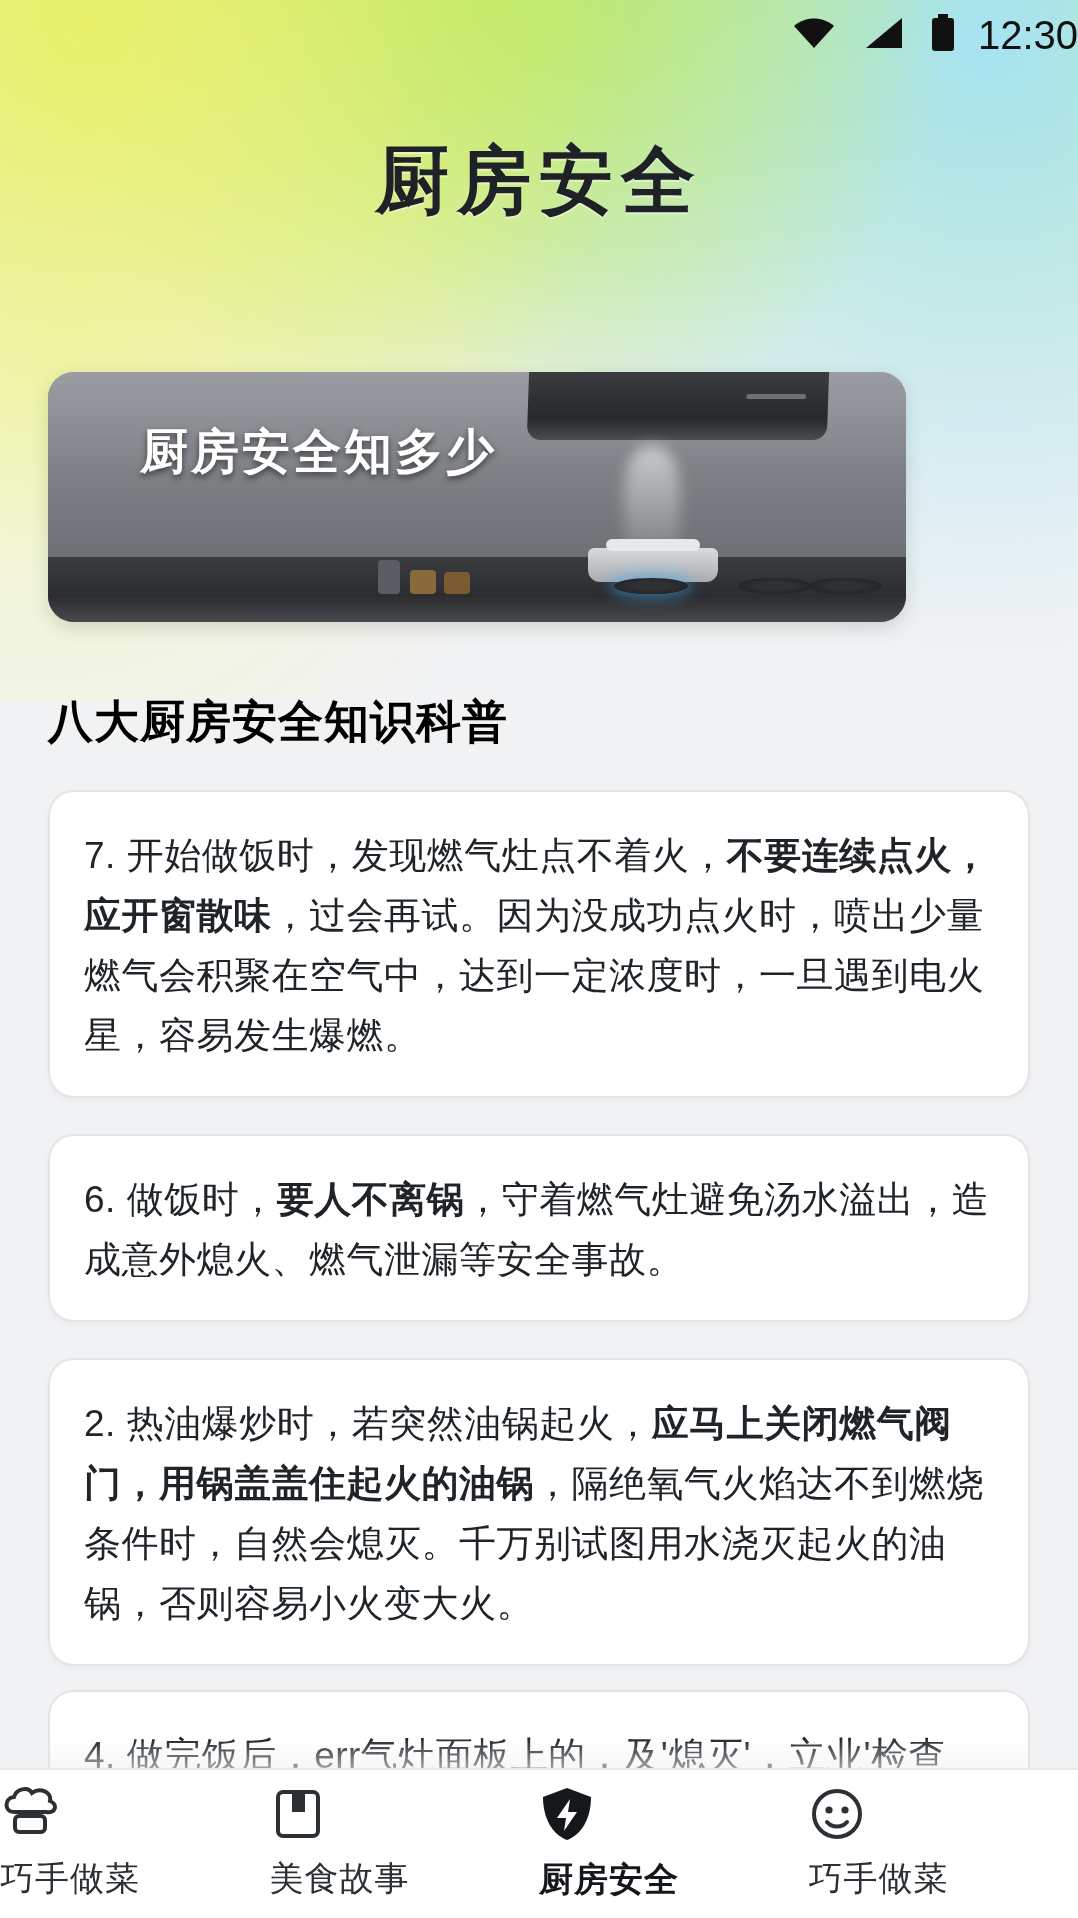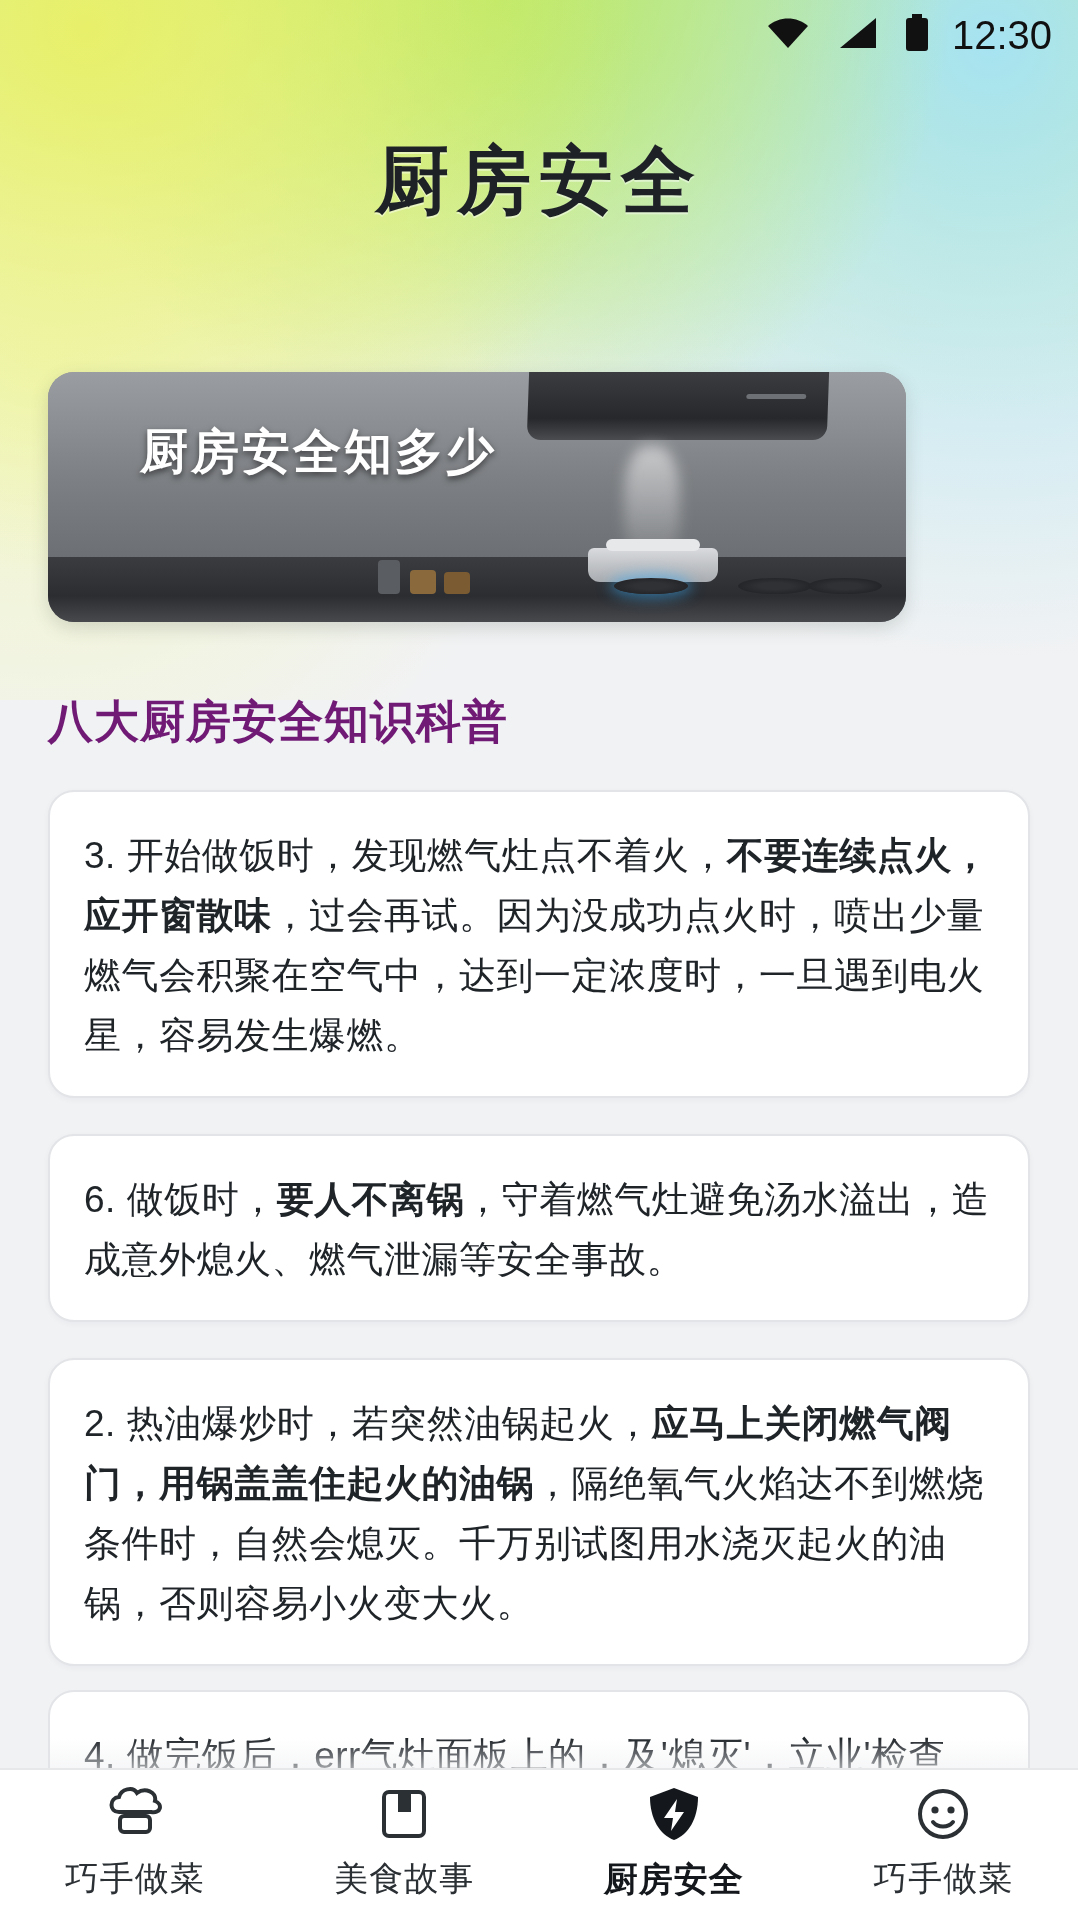--- a/index.html
+++ b/index.html
@@ -37,21 +37,20 @@
 
   
   .status-bar {
     position: absolute;
     left: 0; top: 0;
     width: 1078px;
     height: 70px;
     display: flex;
     align-items: center;
     justify-content: flex-end;
-    padding-right: 26px;
     box-sizing: border-box;
     gap: 20px;
   }
   .status-icons {
     display: flex;
     align-items: center;
     gap: 26px;
   }
   .sb-ic { display: block; }
   .status-time {
@@ -180,21 +179,21 @@
     text-shadow: 0 2px 5px rgba(0,0,0,0.5);
   }
 
   
   .section-heading {
     position: absolute;
     left: 48px;
     top: 692px;
     font-size: 45px;
     font-weight: bold;
-    color: #701a75;
+    color: #000000;
     letter-spacing: 1px;
   }
 
   
   .card-list {
     position: absolute;
     left: 48px;
     top: 790px;
     width: 982px;
   }
@@ -225,21 +224,21 @@
     background: #ffffff;
     border-top: 2px solid #e6e8ea;
     display: flex;
     align-items: center;
   }
   .tab {
     flex: 1 1 0;
     height: 148px;
     display: flex;
     flex-direction: column;
-    align-items: center;
+    align-items: flex-start;
     justify-content: center;
     gap: 10px;
   }
   .tab .tab-label {
     font-size: 34px;
     color: #2b3035;
     letter-spacing: 1px;
   }
   .tab.active .tab-label {
     font-weight: bold;
@@ -314,21 +313,21 @@
     <div class="jar j2"></div>
     <div class="jar j3"></div>
     <div class="tomato"></div>
     <div class="banner-title">厨房安全知多少</div>
   </div>
 
   <div class="section-heading">八大厨房安全知识科普</div>
 
   <div class="card-list">
     <div class="tip-card">
-      <div class="tip-text"><span>3. 开始做饭时，发现燃气灶点不着火，</span><b>不要连续点火，应开窗散味</b><span>，过会再试。因为没成功点火时，喷出少量燃气会积聚在空气中，达到一定浓度时，一旦遇到电火星，容易发生爆燃。</span></div>
+      <div class="tip-text"><span>7. 开始做饭时，发现燃气灶点不着火，</span><b>不要连续点火，应开窗散味</b><span>，过会再试。因为没成功点火时，喷出少量燃气会积聚在空气中，达到一定浓度时，一旦遇到电火星，容易发生爆燃。</span></div>
     </div>
     <div class="tip-card">
       <div class="tip-text"><span>6. 做饭时，</span><b>要人不离锅</b><span>，守着燃气灶避免汤水溢出，造成意外熄火、燃气泄漏等安全事故。</span></div>
     </div>
     <div class="tip-card">
       <div class="tip-text"><span>2. 热油爆炒时，若突然油锅起火，</span><b>应马上关闭燃气阀门，用锅盖盖住起火的油锅</b><span>，隔绝氧气火焰达不到燃烧条件时，自然会熄灭。千万别试图用水浇灭起火的油锅，否则容易小火变大火。</span></div>
     </div>
   </div>
 
   <div class="fade-card">

